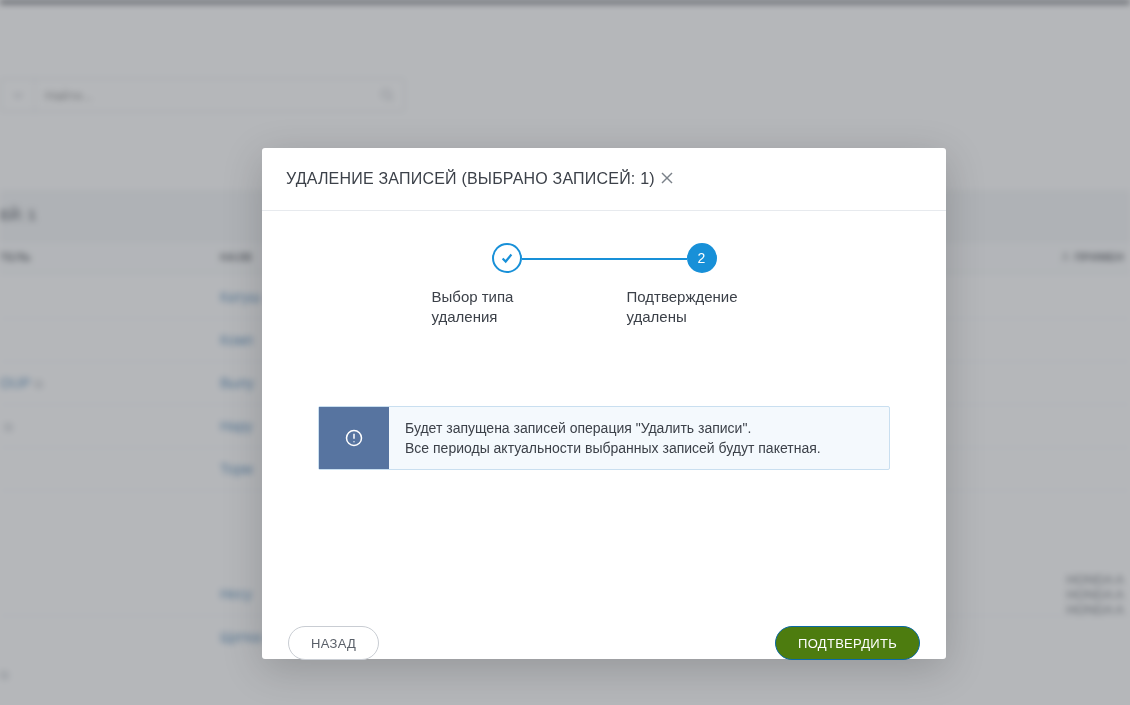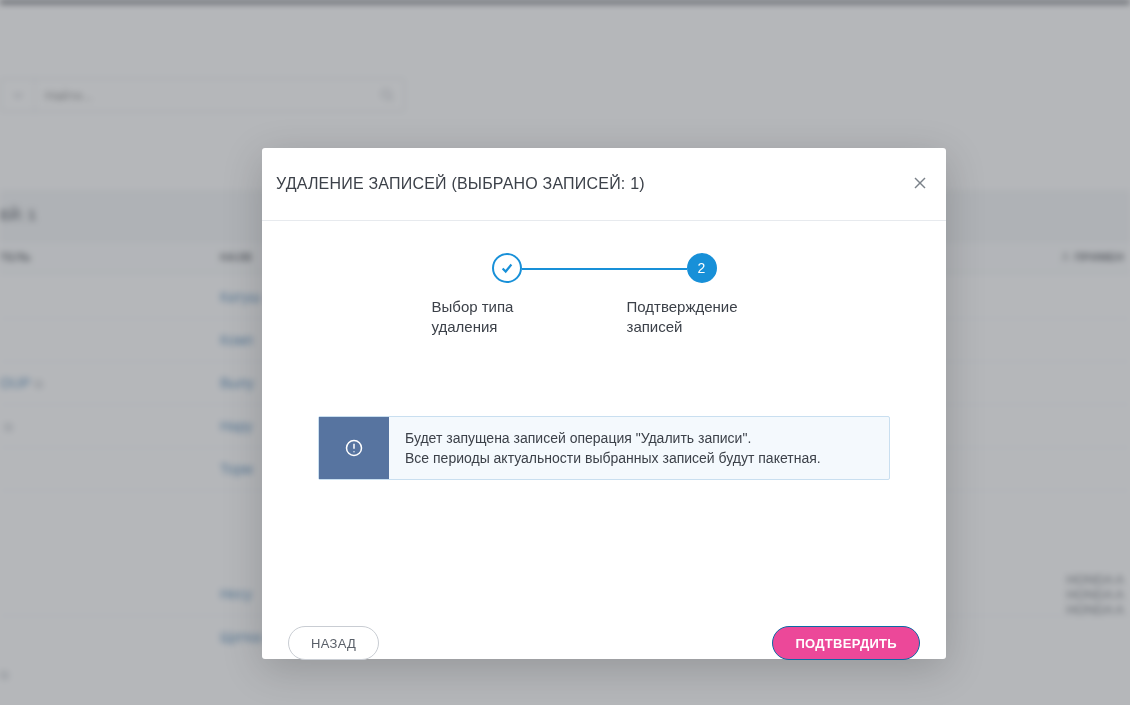--- a/index.html
+++ b/index.html
@@ -71,23 +71,23 @@
   .modal {
     position: absolute;
     left: 262px; top: 148px;
     width: 684px; height: 511px;
     background: #fff;
     border-radius: 3px;
     box-shadow: 0 10px 40px rgba(0,0,0,0.18);
     display: flex; flex-direction: column;
   }
   .modal-header {
-    height: 73px;
-    padding: 0 14px;
-    display: flex; align-items: center; justify-content: space-between;
+    height: 63px;
+    padding: 0 24px;
+    display: flex; align-items: center; 
     border-bottom: 1px solid #e7eaee;
   }
   .modal-title {
     color: #3c4149; font-size: 16px; font-weight: 400; letter-spacing: .2px;
   }
   .close-btn {
     width: 24px; height: 24px; display:flex; align-items:center; justify-content:center;
     color: #7b8189; cursor: pointer; background:none; border:none;
   }
   .close-btn svg { width: 16px; height: 16px; stroke: currentColor; }
@@ -155,22 +155,22 @@
     height: 34px; padding: 0 22px;
     border-radius: 17px;
     font-size: 13px; letter-spacing: .3px;
     cursor: pointer; display: inline-flex; align-items: center; justify-content:center;margin-top:36px;
   }
   .btn-secondary {
     background: #fff; color: #5a6069;
     border: 1px solid #c9cdd3;
   }
   .btn-primary {
-    background: #ec4899; color: #fff; border: 1px solid #0a6aa5;
-    font-weight: 700;
+    background: #4d7c0f; color: #fff; border: 1px solid #0a6aa5;
+    font-weight: 400;
   }
 </style>
 </head>
 <body>
 
 <div class="bg">
   <div class="topstrip"></div>
 
   <div class="searchbar">
     <div class="chev">
@@ -271,21 +271,21 @@
         <div class="circle">
           <svg viewBox="0 0 16 16">
               <polyline points="3,8.5 6.5,12 13,4"></polyline>
             </svg>
         </div>
         <div class="label">Выбор типа удаления</div>
       </div>
       <div class="connector"></div>
       <div class="step active">
         <div class="circle">2</div>
-        <div class="label">Подтверждение записей</div>
+        <div class="label">Подтверждение удалены</div>
       </div>
     </div>
 
     <div class="infobox">
       <div class="iconcol">
         <svg viewBox="0 0 24 24">
             <circle cx="12" cy="12" r="9"></circle>
             <line x1="12" y1="7" x2="12" y2="13"></line>
             <circle cx="12" cy="16.5" r="0.8" fill="#fff" stroke="none"></circle>
           </svg>

